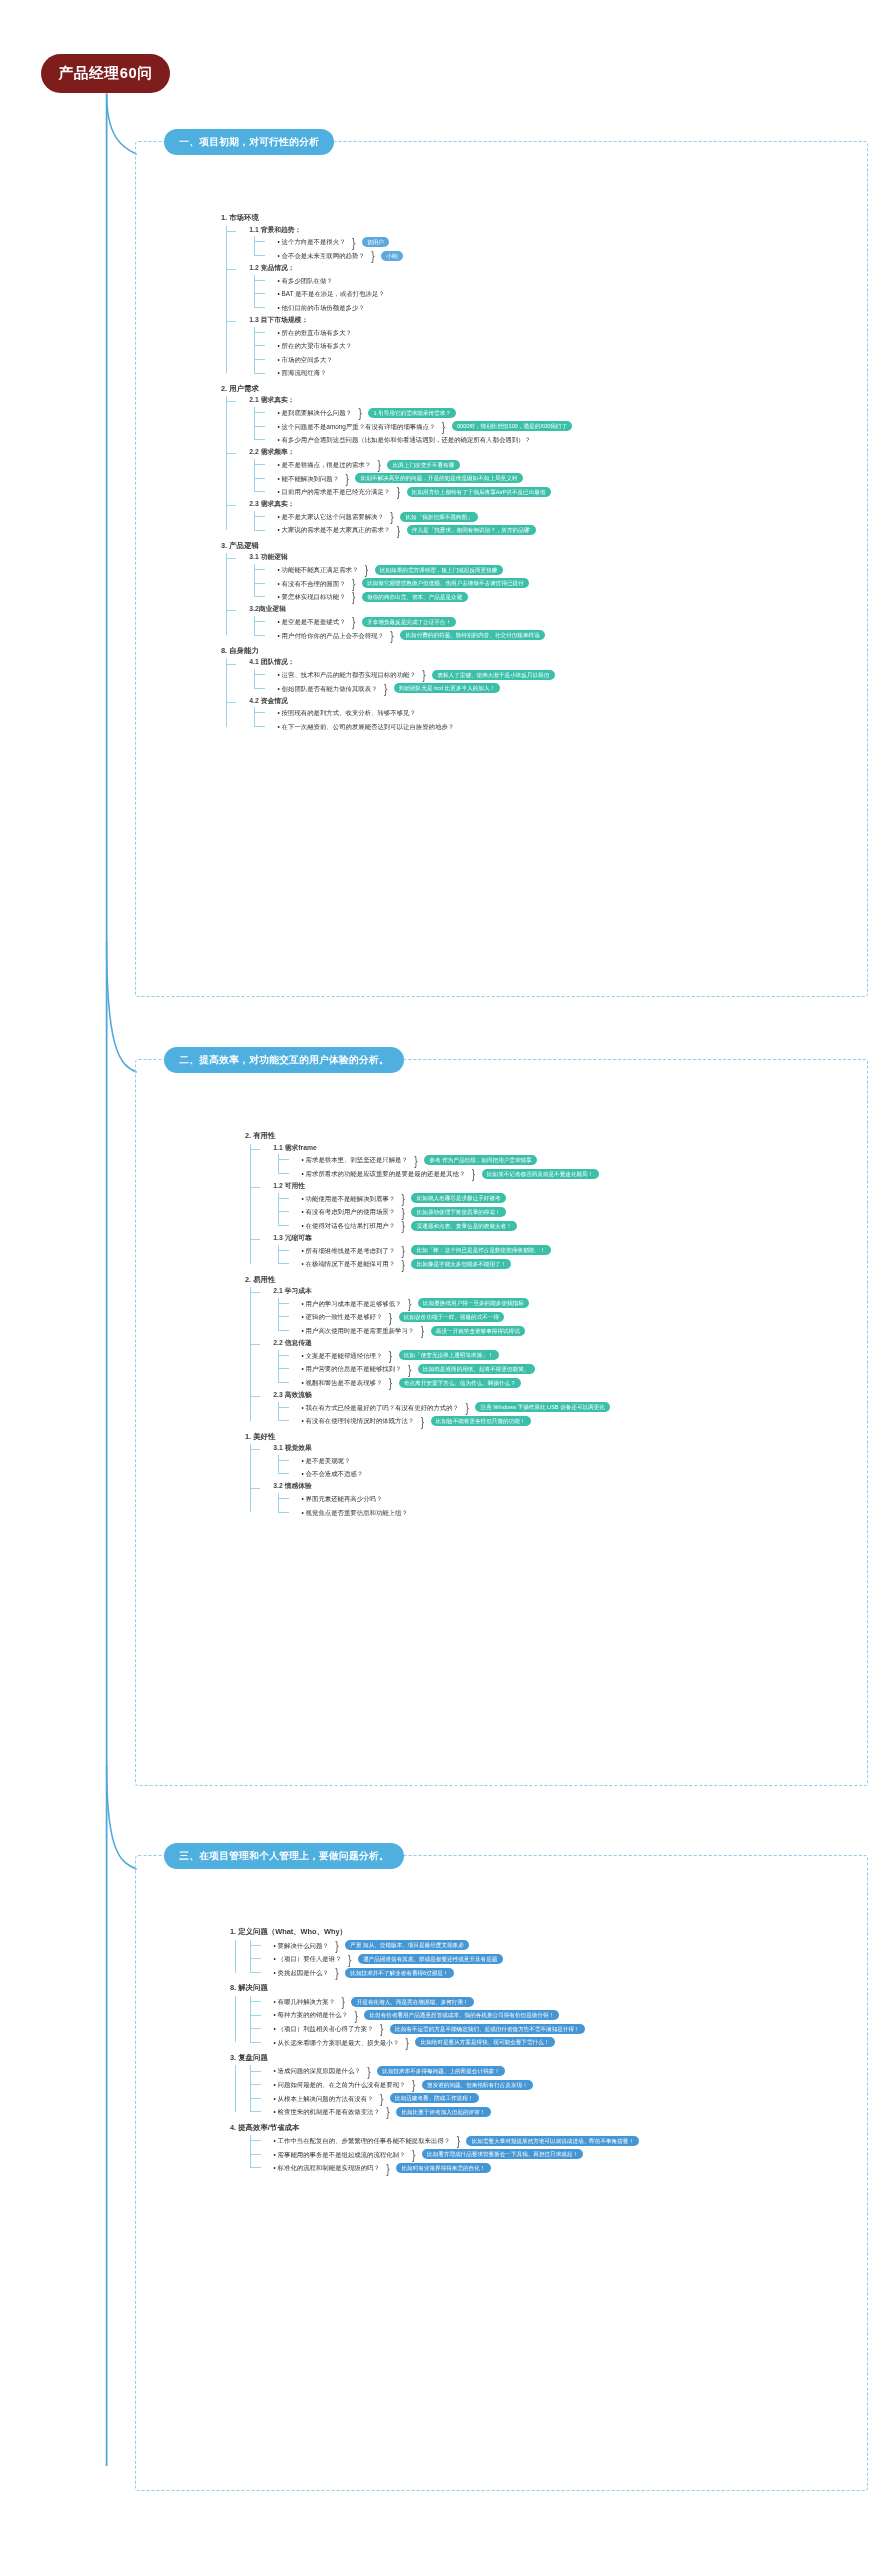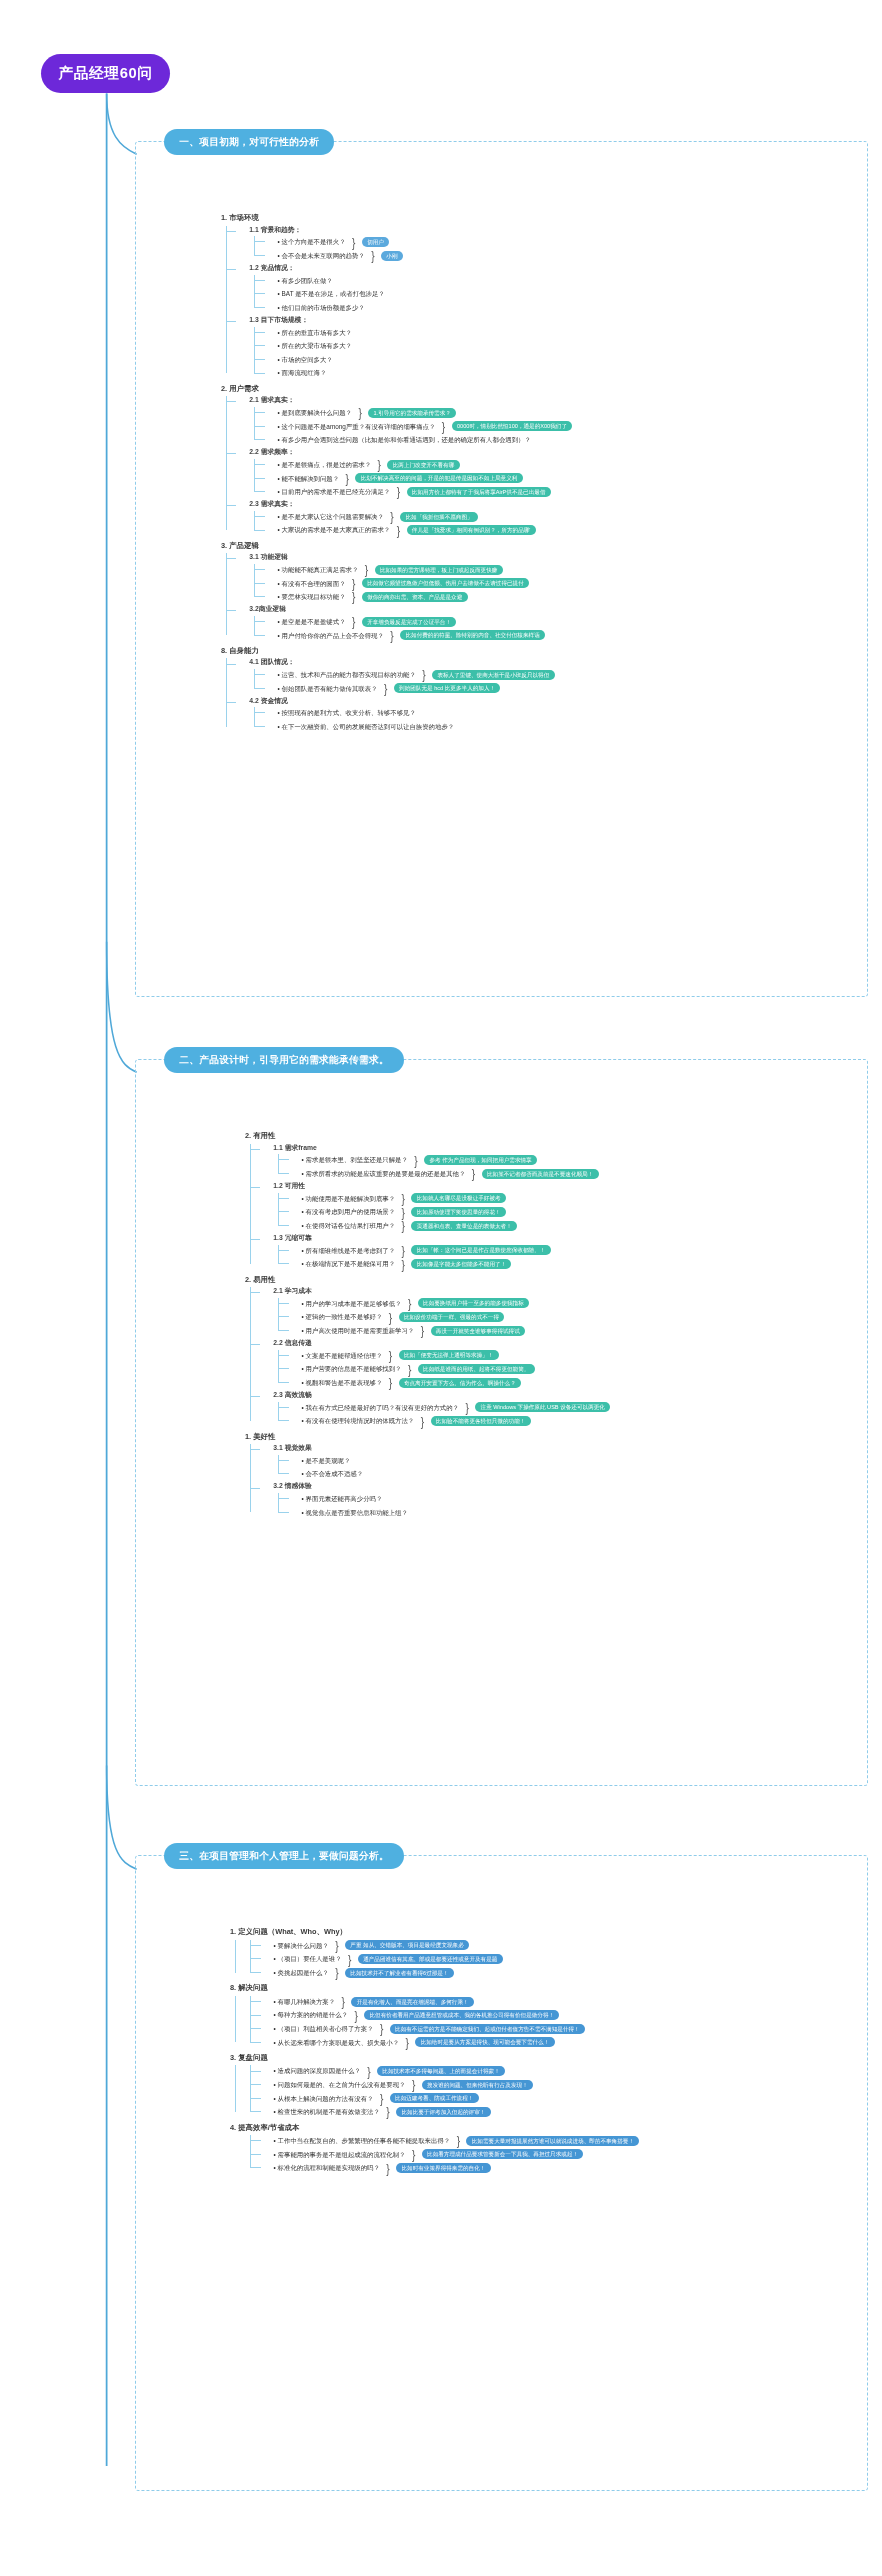--- a/index.html
+++ b/index.html
@@ -8,21 +8,21 @@
     background: #ffffff;
     font-family: "Liberation Sans", "DejaVu Sans", sans-serif;
   }
   body { width: 883px; height: 2576px; position: relative; overflow: hidden; }
 
   
   .root-node {
     position: absolute;
     left: 41px; top: 54px;
     width: 129px; height: 39px;
-    background: #6d28d9;
+    background: #7f1d1d;
     border-radius: 20px;
     display: flex; align-items: center; justify-content: center;
     color: #ffffff;
     font-size: 14.7px; font-weight: bold;
     letter-spacing: 0.6px;
     z-index: 5;
   }
 
   
   .connectors {
@@ -409,21 +409,21 @@
               </div>
           </div>
         </div>
       </div>
     </div>
 
   </div>
 </div>
 
 <div class="section" style="left:135px; top:1059px; width:733px; height:727px;">
-  <div class="section-header">二、产品设计时，引导用它的需求能承传需求。</div>
+  <div class="section-header">二、提高效率，对功能交互的用户体验的分析。</div>
   <div class="tree" style="left:109px; top:34px;">
 
     <div class="group">
       <div class="group-title">2. 有用性</div>
       <div class="branch">
         <div class="node">
           <div class="subgroup-title">1.1 需求frame</div>
           <div class="branch">
             <div class="node">
                 <div class="leaf-row">

